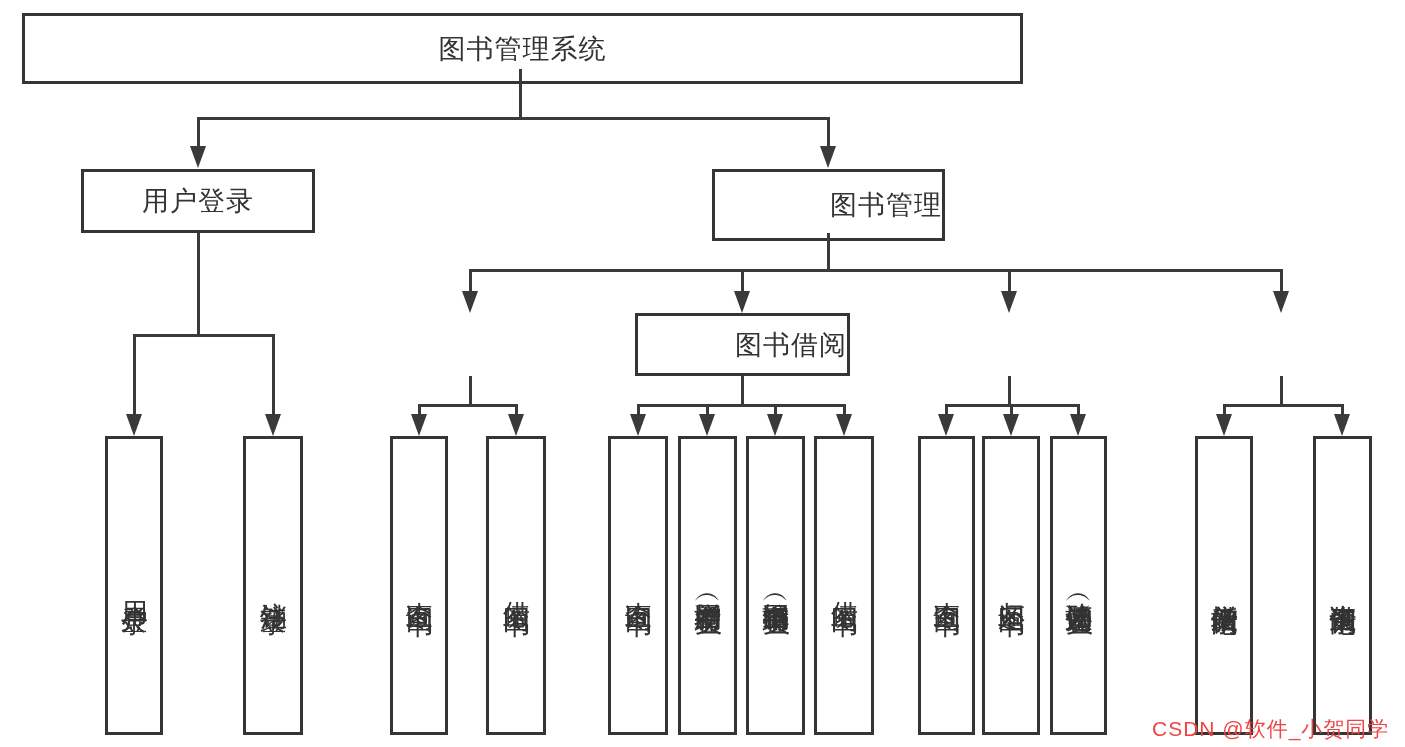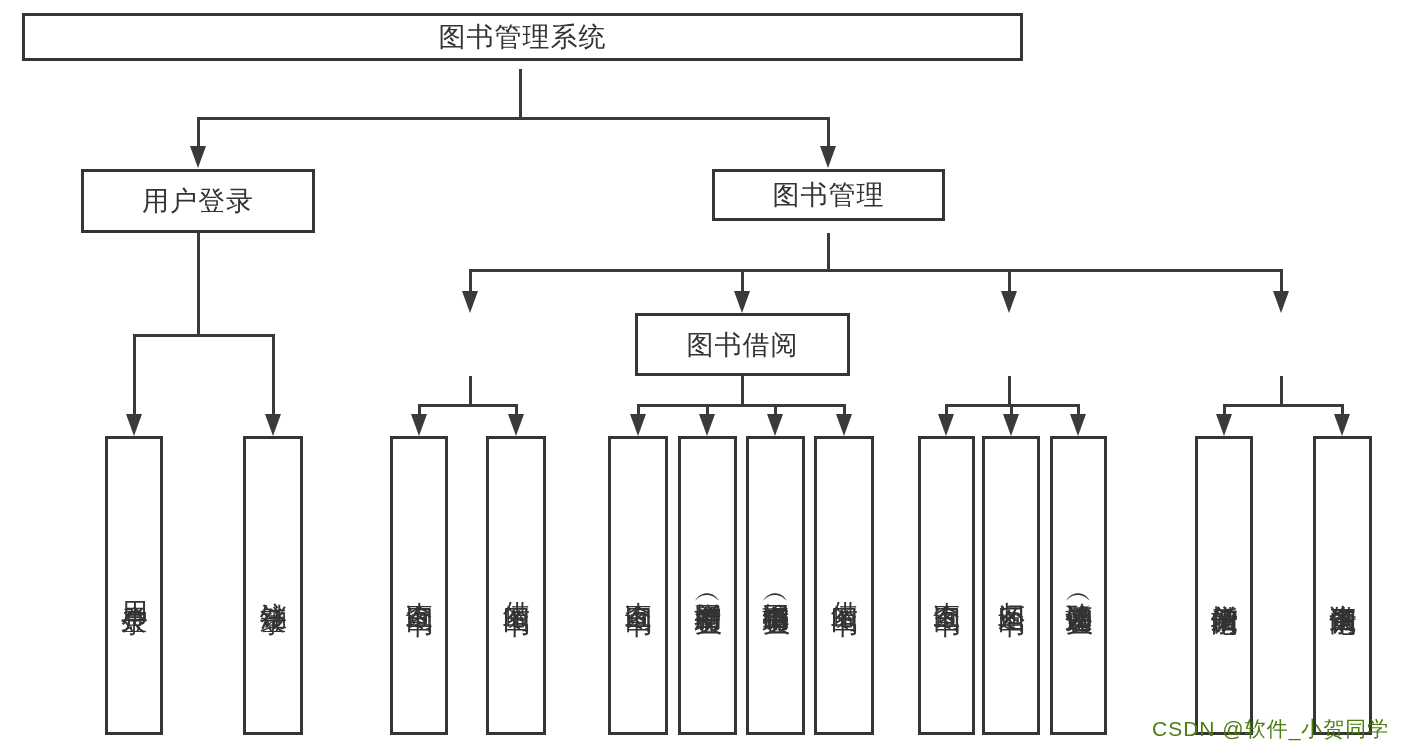--- a/index.html
+++ b/index.html
@@ -35,43 +35,43 @@
   .ah{
     position:absolute;width:0;height:0;
     border-left:8px solid transparent;
     border-right:8px solid transparent;
     border-top:22px solid #3a3a3a;
   }
   .watermark{
     position:absolute;
     left:1152px;top:715px;
     font-size:21px;
-    color:#4d7c0f;
+    color:#ef4444;
     letter-spacing:1px;
     z-index:6;
     white-space:nowrap;
   }
 </style>
 </head>
 <body>
 
 <div class="stage">
 
-  <div class="box hbox" style="left:22px;top:13px;width:1001px;height:48px;">
+  <div class="box hbox" style="left:22px;top:13px;width:1001px;height:71px;">
     <span>图书管理系统</span>
   </div>
 
   <div class="box hbox" style="left:81px;top:169px;width:234px;height:64px;">
     <span>用户登录</span>
   </div>
-  <div class="box hbox" style="left:712px;top:169px;width:233px;height:52px;">
+  <div class="box hbox" style="left:712px;top:169px;width:233px;height:72px;justify-content:flex-end;">
     <span>图书管理</span>
   </div>
 
-  <div class="box hbox" style="left:635px;top:313px;width:215px;height:63px;">
+  <div class="box hbox" style="left:635px;top:313px;width:215px;height:63px;justify-content:flex-end;">
     <span>图书借阅</span>
   </div>
 
   <div class="box vbox" style="left:105px;top:436px;width:58px;height:299px;">
     <span>用户登录</span>
   </div>
   <div class="box vbox" style="left:243px;top:436px;width:60px;height:299px;">
     <span>注销登录</span>
   </div>
 

